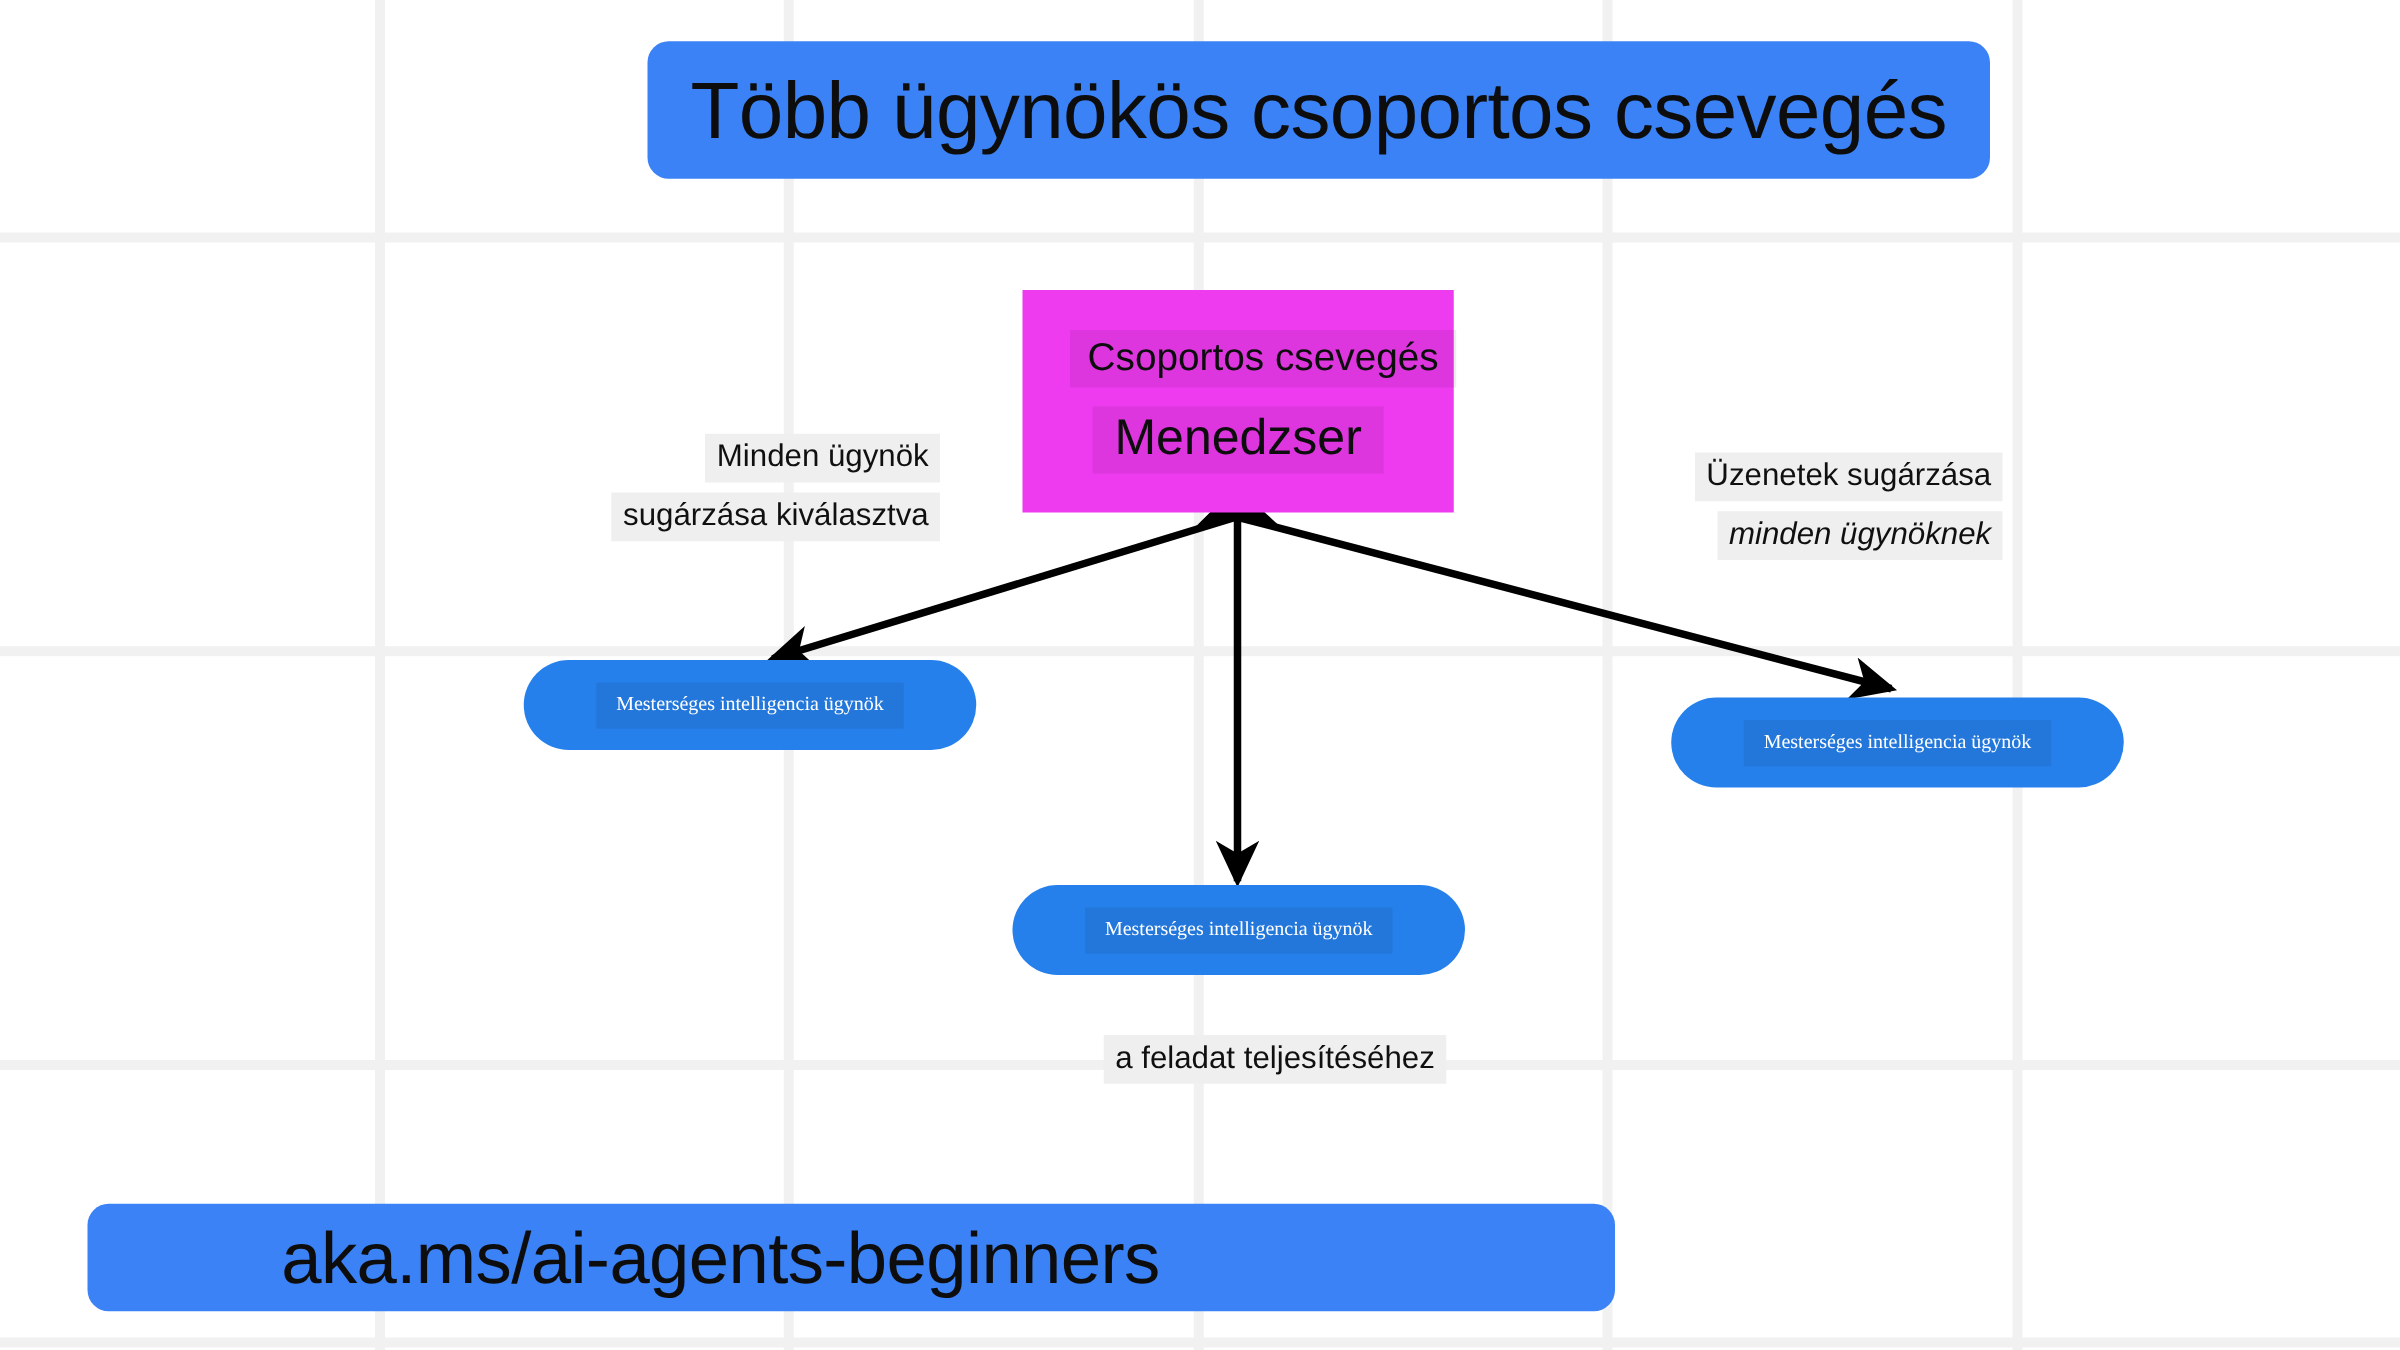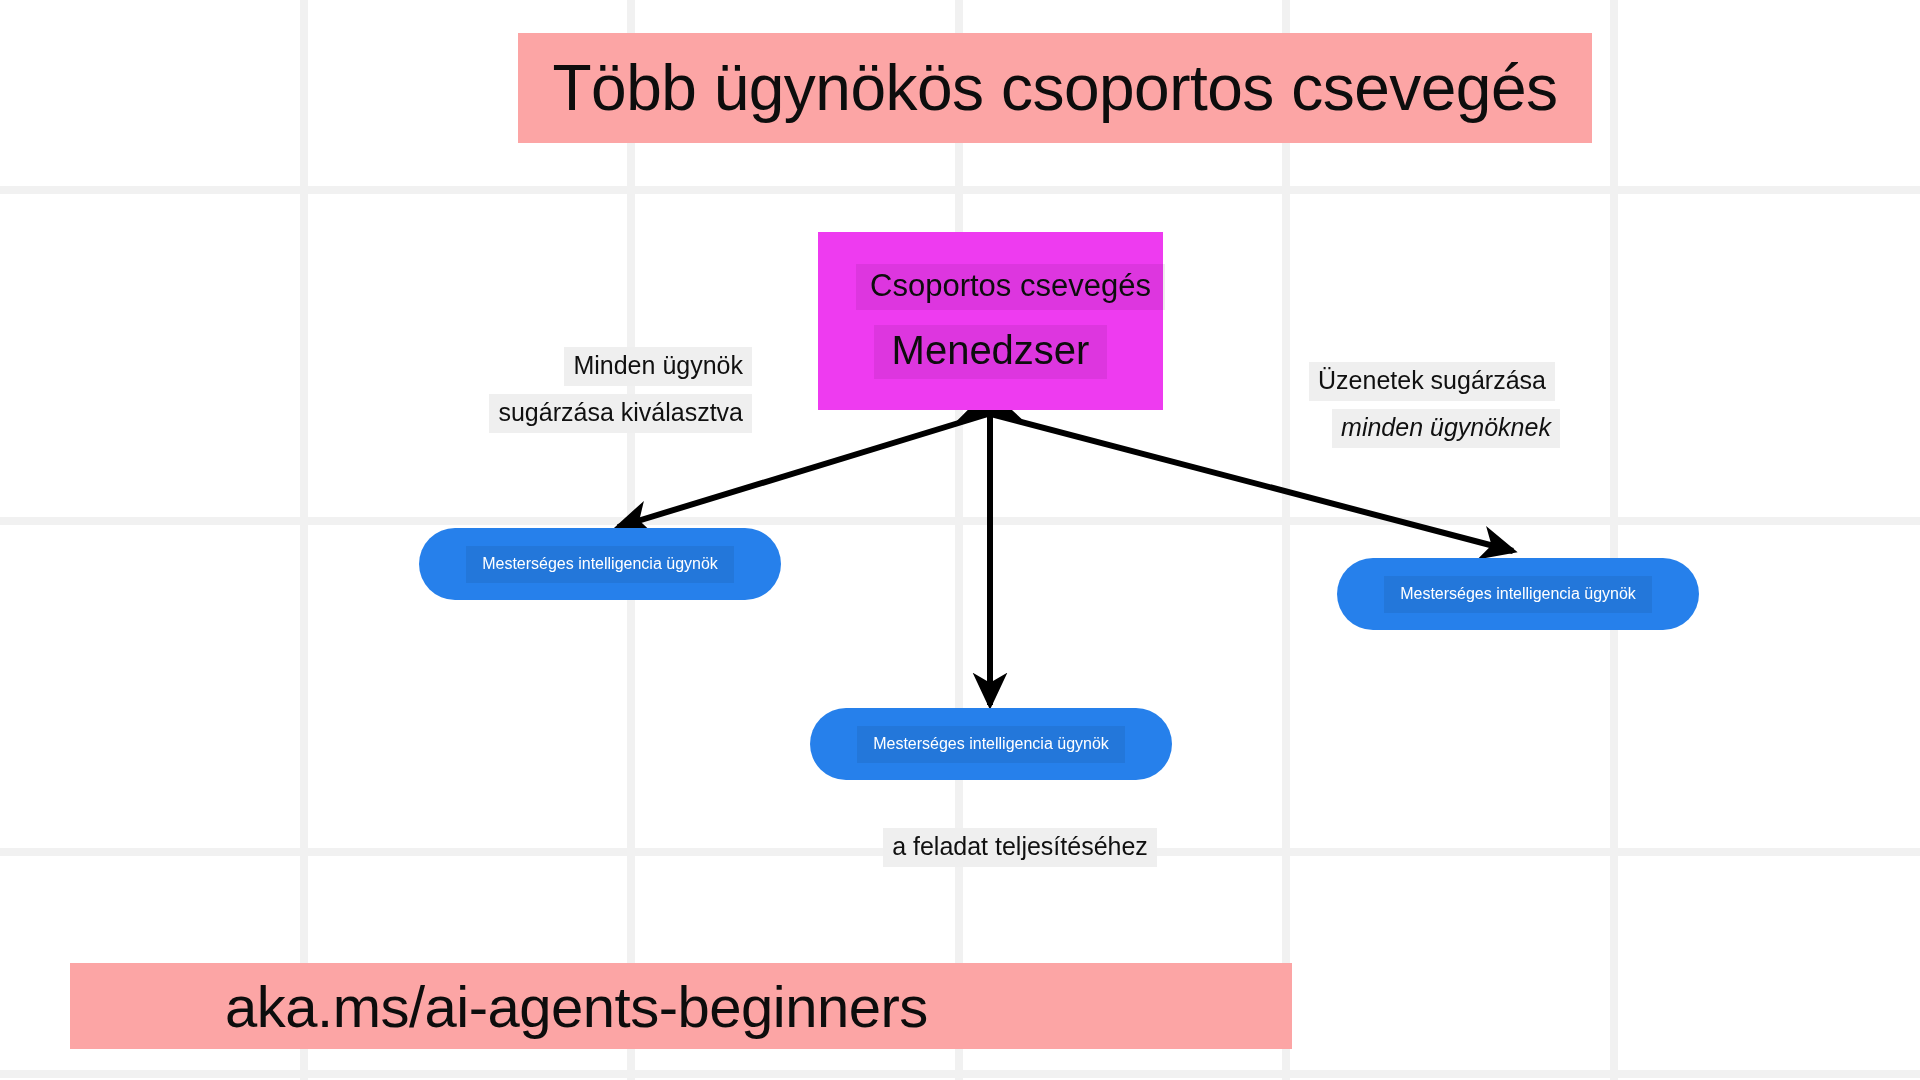--- a/index.html
+++ b/index.html
@@ -35,26 +35,27 @@
     position: absolute;
     left: 0;
     right: 0;
     height: 8px;
     background: #f1f1f1;
   }
 
   
   .band {
     position: absolute;
-    background: #fca5a5;
+    background: #3b82f6;
     color: #0d0d0d;
     white-space: nowrap;
     display: flex;
     align-items: center;
     justify-content: center;
+    border-radius: 17px;
   }
 
   .title-band {
     left: 518px;
     top: 33px;
     width: 1074px;
     height: 110px;
     font-size: 64px;
     font-weight: 400;
     letter-spacing: -0.5px;
@@ -84,21 +85,21 @@
     background: #efefef;
     padding: 6px 9px 8px 9px;
     display: inline-block;
   }
   .note .l2 {
     margin-top: 8px;
   }
 
   .note-left       { left: 452px; top: 347px; text-align: right; width: 300px; }
   .note-left .l1   { }
-  .note-right      { left: 1262px; top: 362px; text-align: center; width: 340px; }
+  .note-right      { left: 1262px; top: 362px; text-align: right; width: 340px; }
   .note-bottom     { left: 845px; top: 820px; text-align: center; width: 350px; }
 
   
   .manager {
     position: absolute;
     left: 818px;
     top: 232px;
     width: 345px;
     height: 178px;
     background: #ee3bf0;
@@ -125,20 +126,21 @@
   }
 
   
   .agent {
     position: absolute;
     background: #2680eb;
     border-radius: 999px;
     display: flex;
     align-items: center;
     justify-content: center;
+    font-family: Liberation Serif, serif;
   }
   .agent .pill-text {
     font-size: 16px;
     color: #ffffff;
     background: rgba(0,0,0,0.07);
     padding: 9px 16px 10px 16px;
     white-space: nowrap;
   }
   .agent-left   { left: 419px;  top: 528px; width: 362px; height: 72px; }
   .agent-right  { left: 1337px; top: 558px; width: 362px; height: 72px; }

